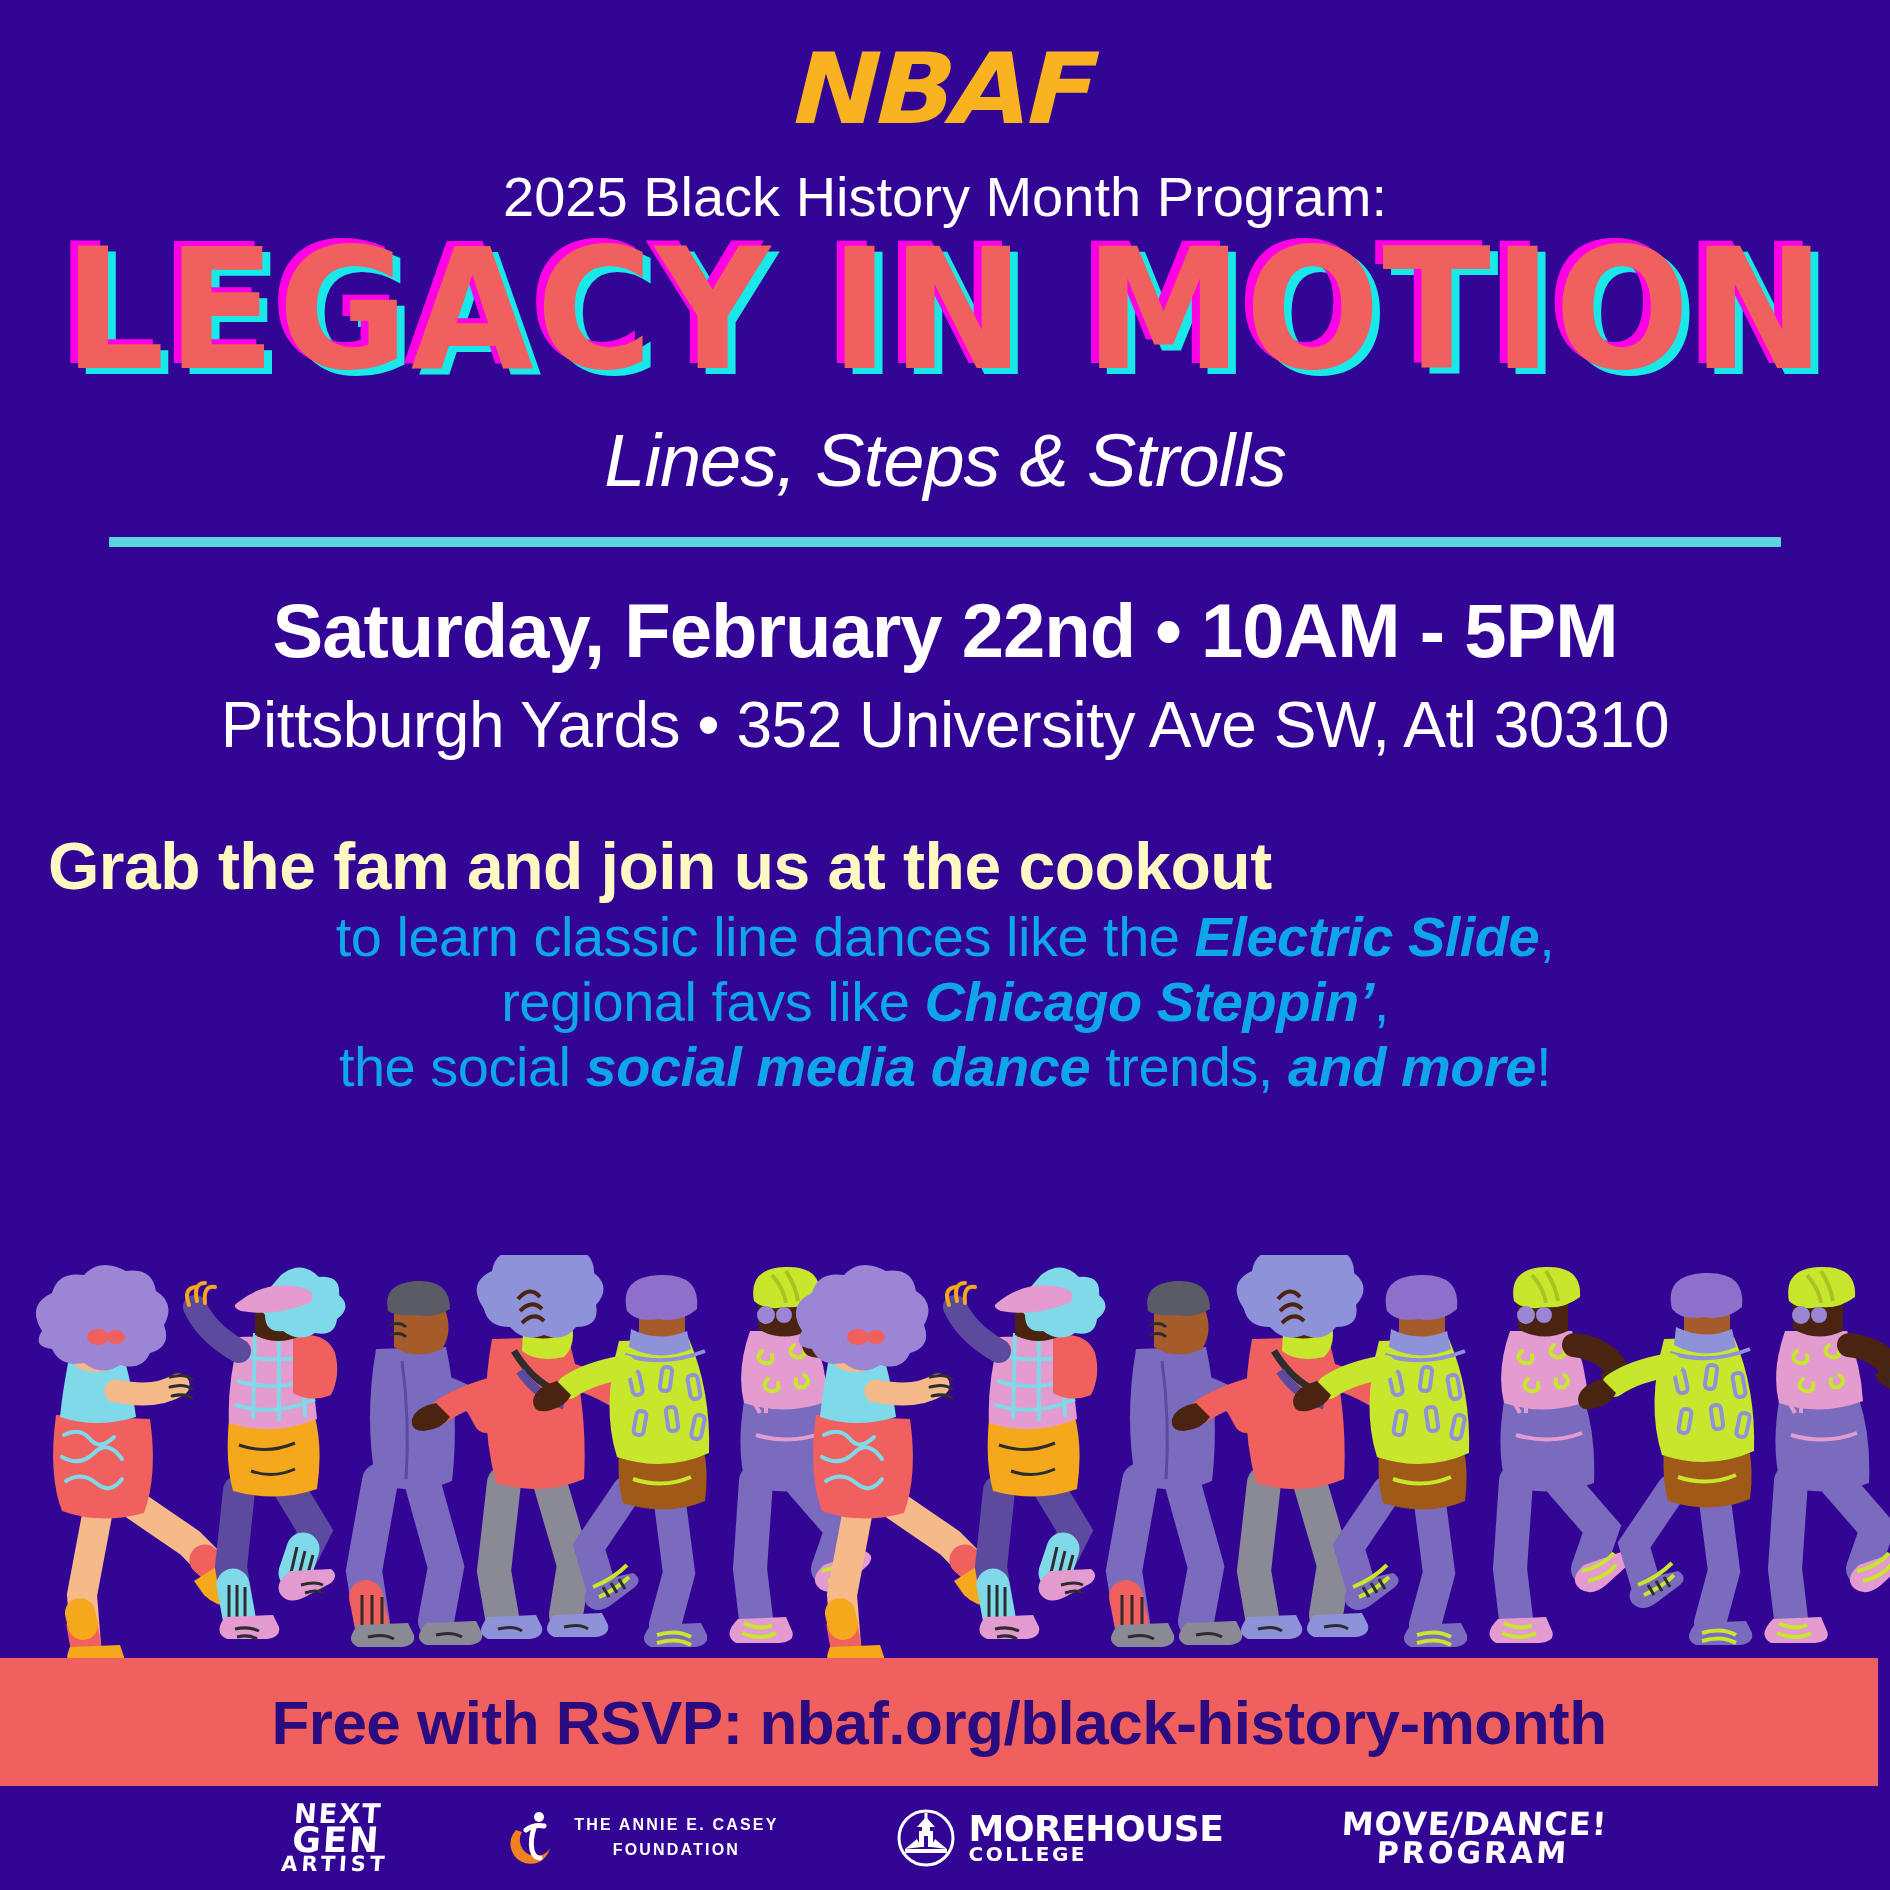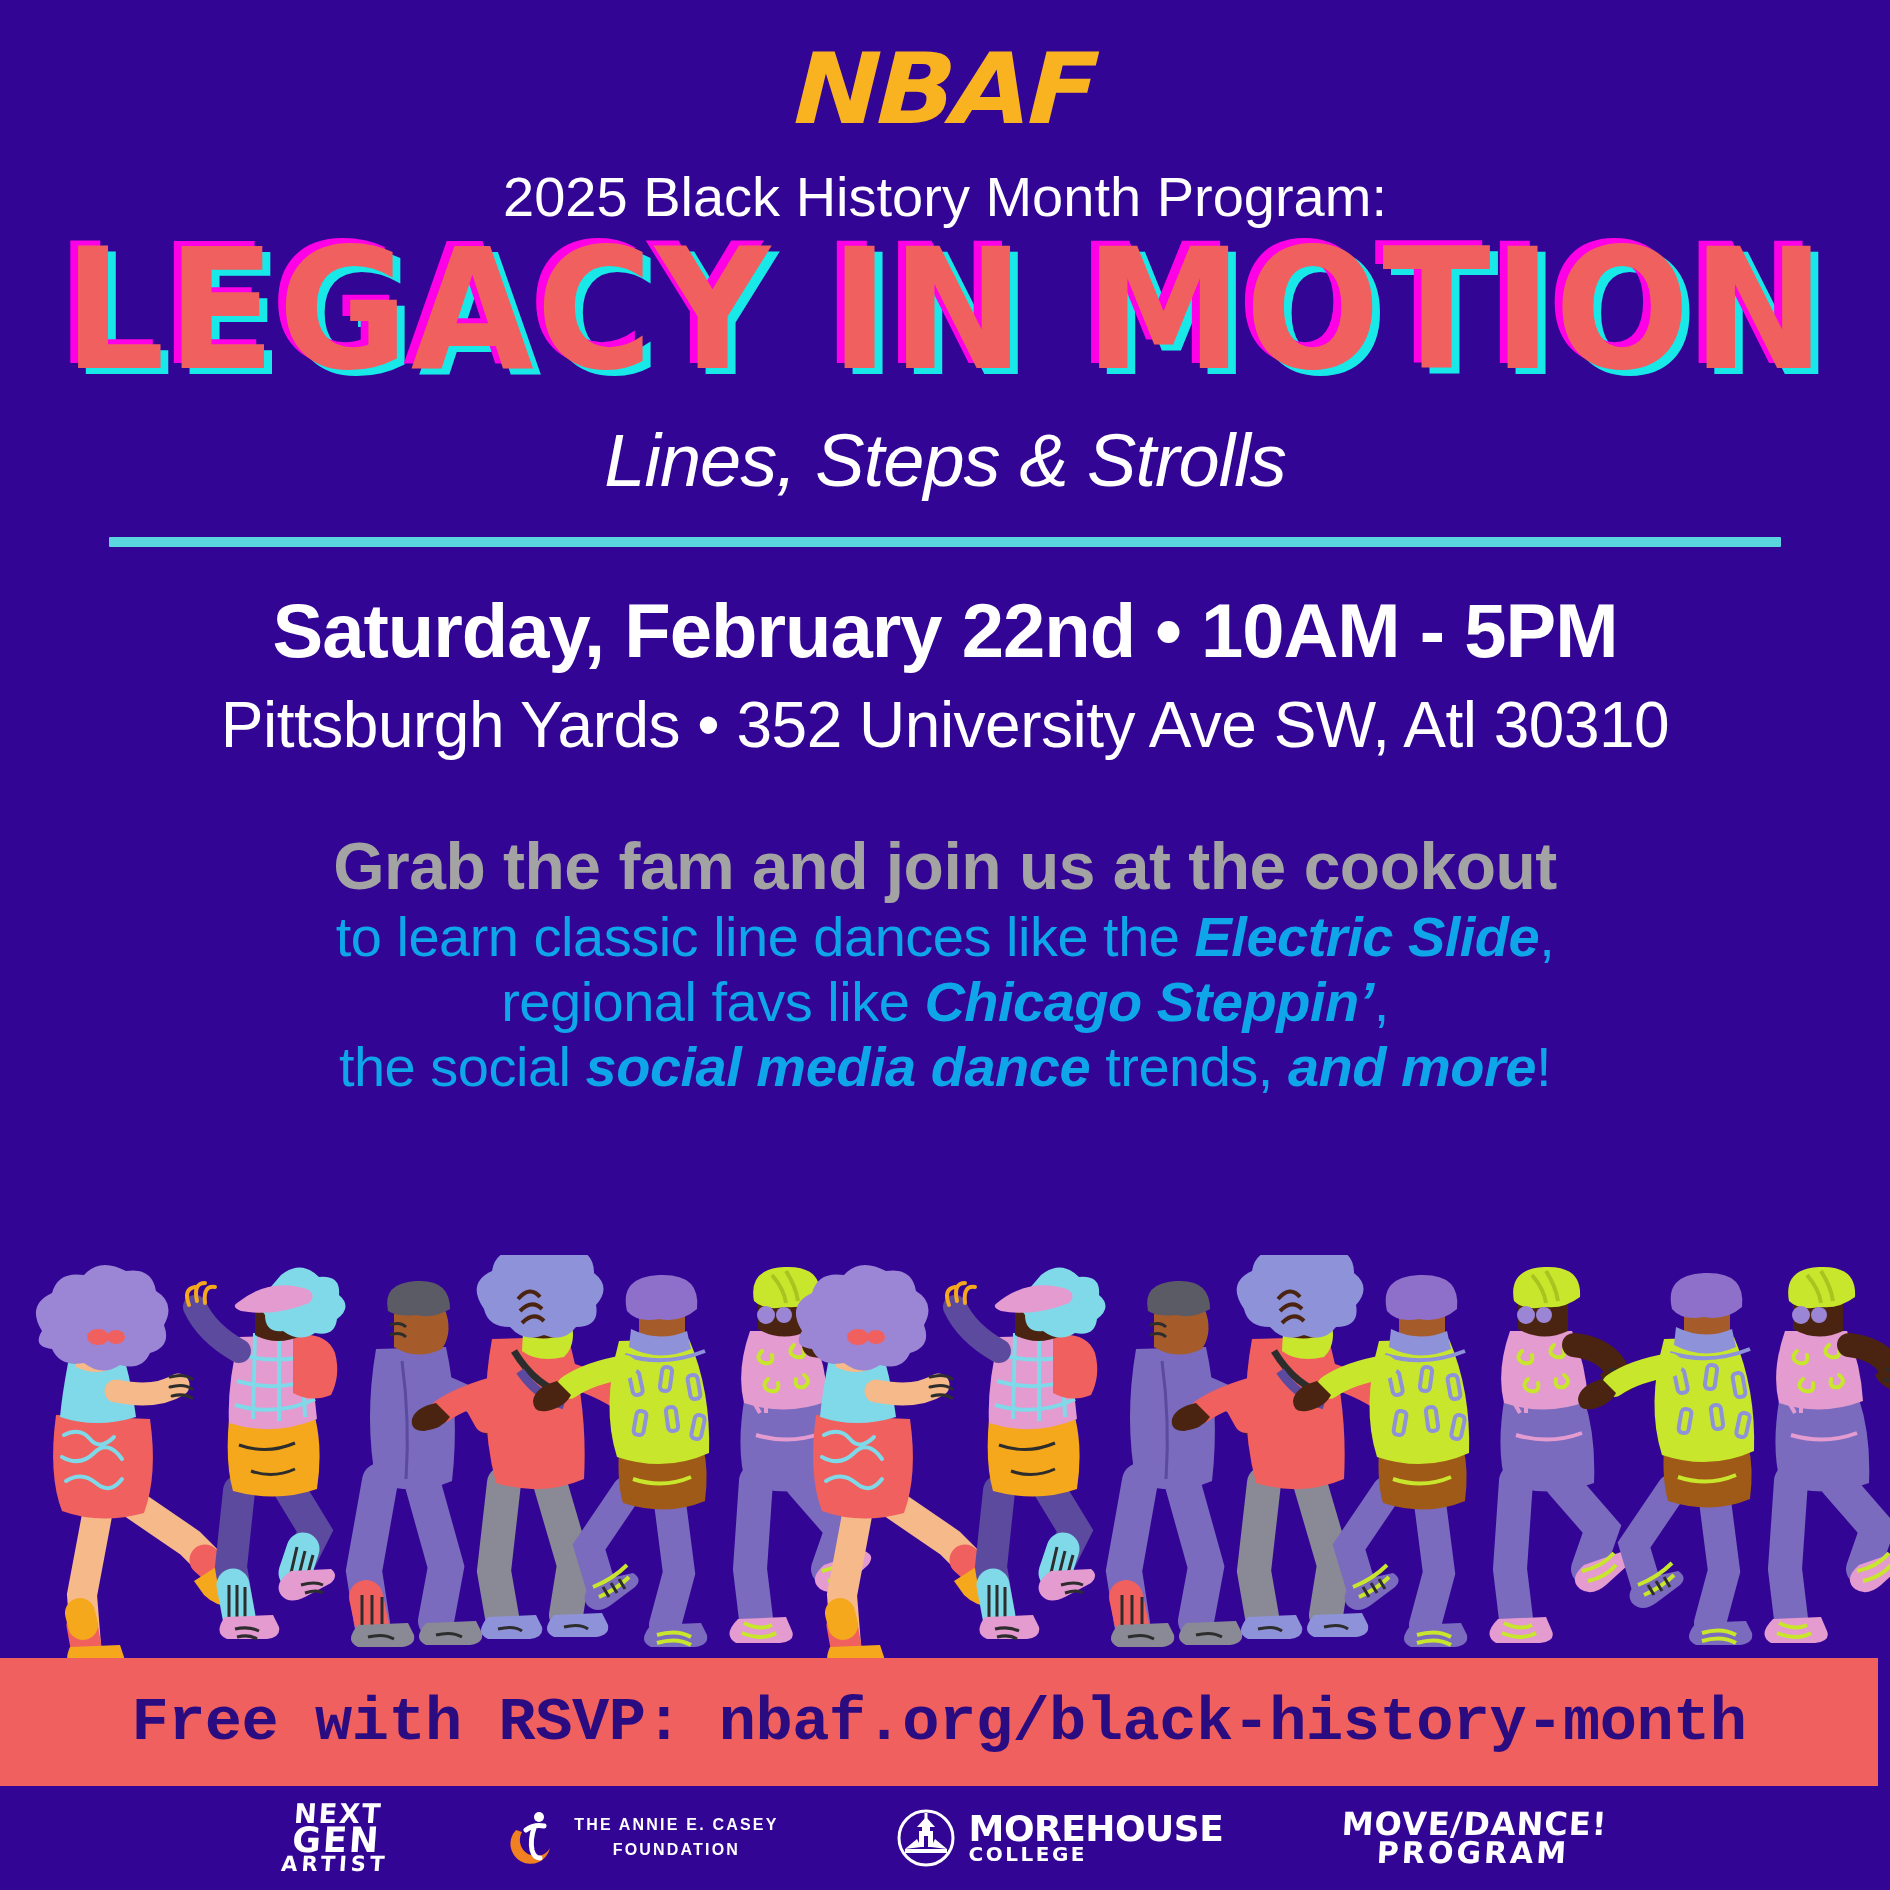--- a/index.html
+++ b/index.html
@@ -76,23 +76,23 @@
     margin-top:40px; letter-spacing:-1px;
   }
   .venue-line {
     text-align:center; color:#ffffff;
     font-size:64px; font-weight:400;
     margin-top:14px; letter-spacing:-0.5px;
   }
 
   
   .cookout {
-    text-align:center; color:#a3a3a3;
+    color:#fef9c3;
     font-size:66px; font-weight:700;
-    margin-top:66px; letter-spacing:-0.5px;
+    margin-top:66px; letter-spacing:-0.5px;padding-left:48px;
   }
   .body-line {
     text-align:center; color:#0ea5e9;
     font-size:56px; font-weight:400;
     letter-spacing:-0.5px;
   }
   .body-line b { font-weight:700; font-style:italic; }
 
   
   .dancer-band {
@@ -100,21 +100,21 @@
     top:1255px; height:405px;
     overflow:hidden;
   }
   .dancer-band svg { display:block; width:1890px; height:405px; }
 
   
   .rsvp-banner {
     position:absolute; left:0; right:12px;
     top:1658px; height:128px;
     background:#F0605E;
-    display:flex; align-items:center; justify-content:center;font-family:Liberation Mono, monospace;
+    display:flex; align-items:center; justify-content:center;
   }
   .rsvp-text {
     color:#2B0B80; font-size:62px; font-weight:700;
     letter-spacing:-0.5px;
   }
 
   
   .sponsors {
     position:absolute; left:0; right:0;
     top:1786px; height:104px;

